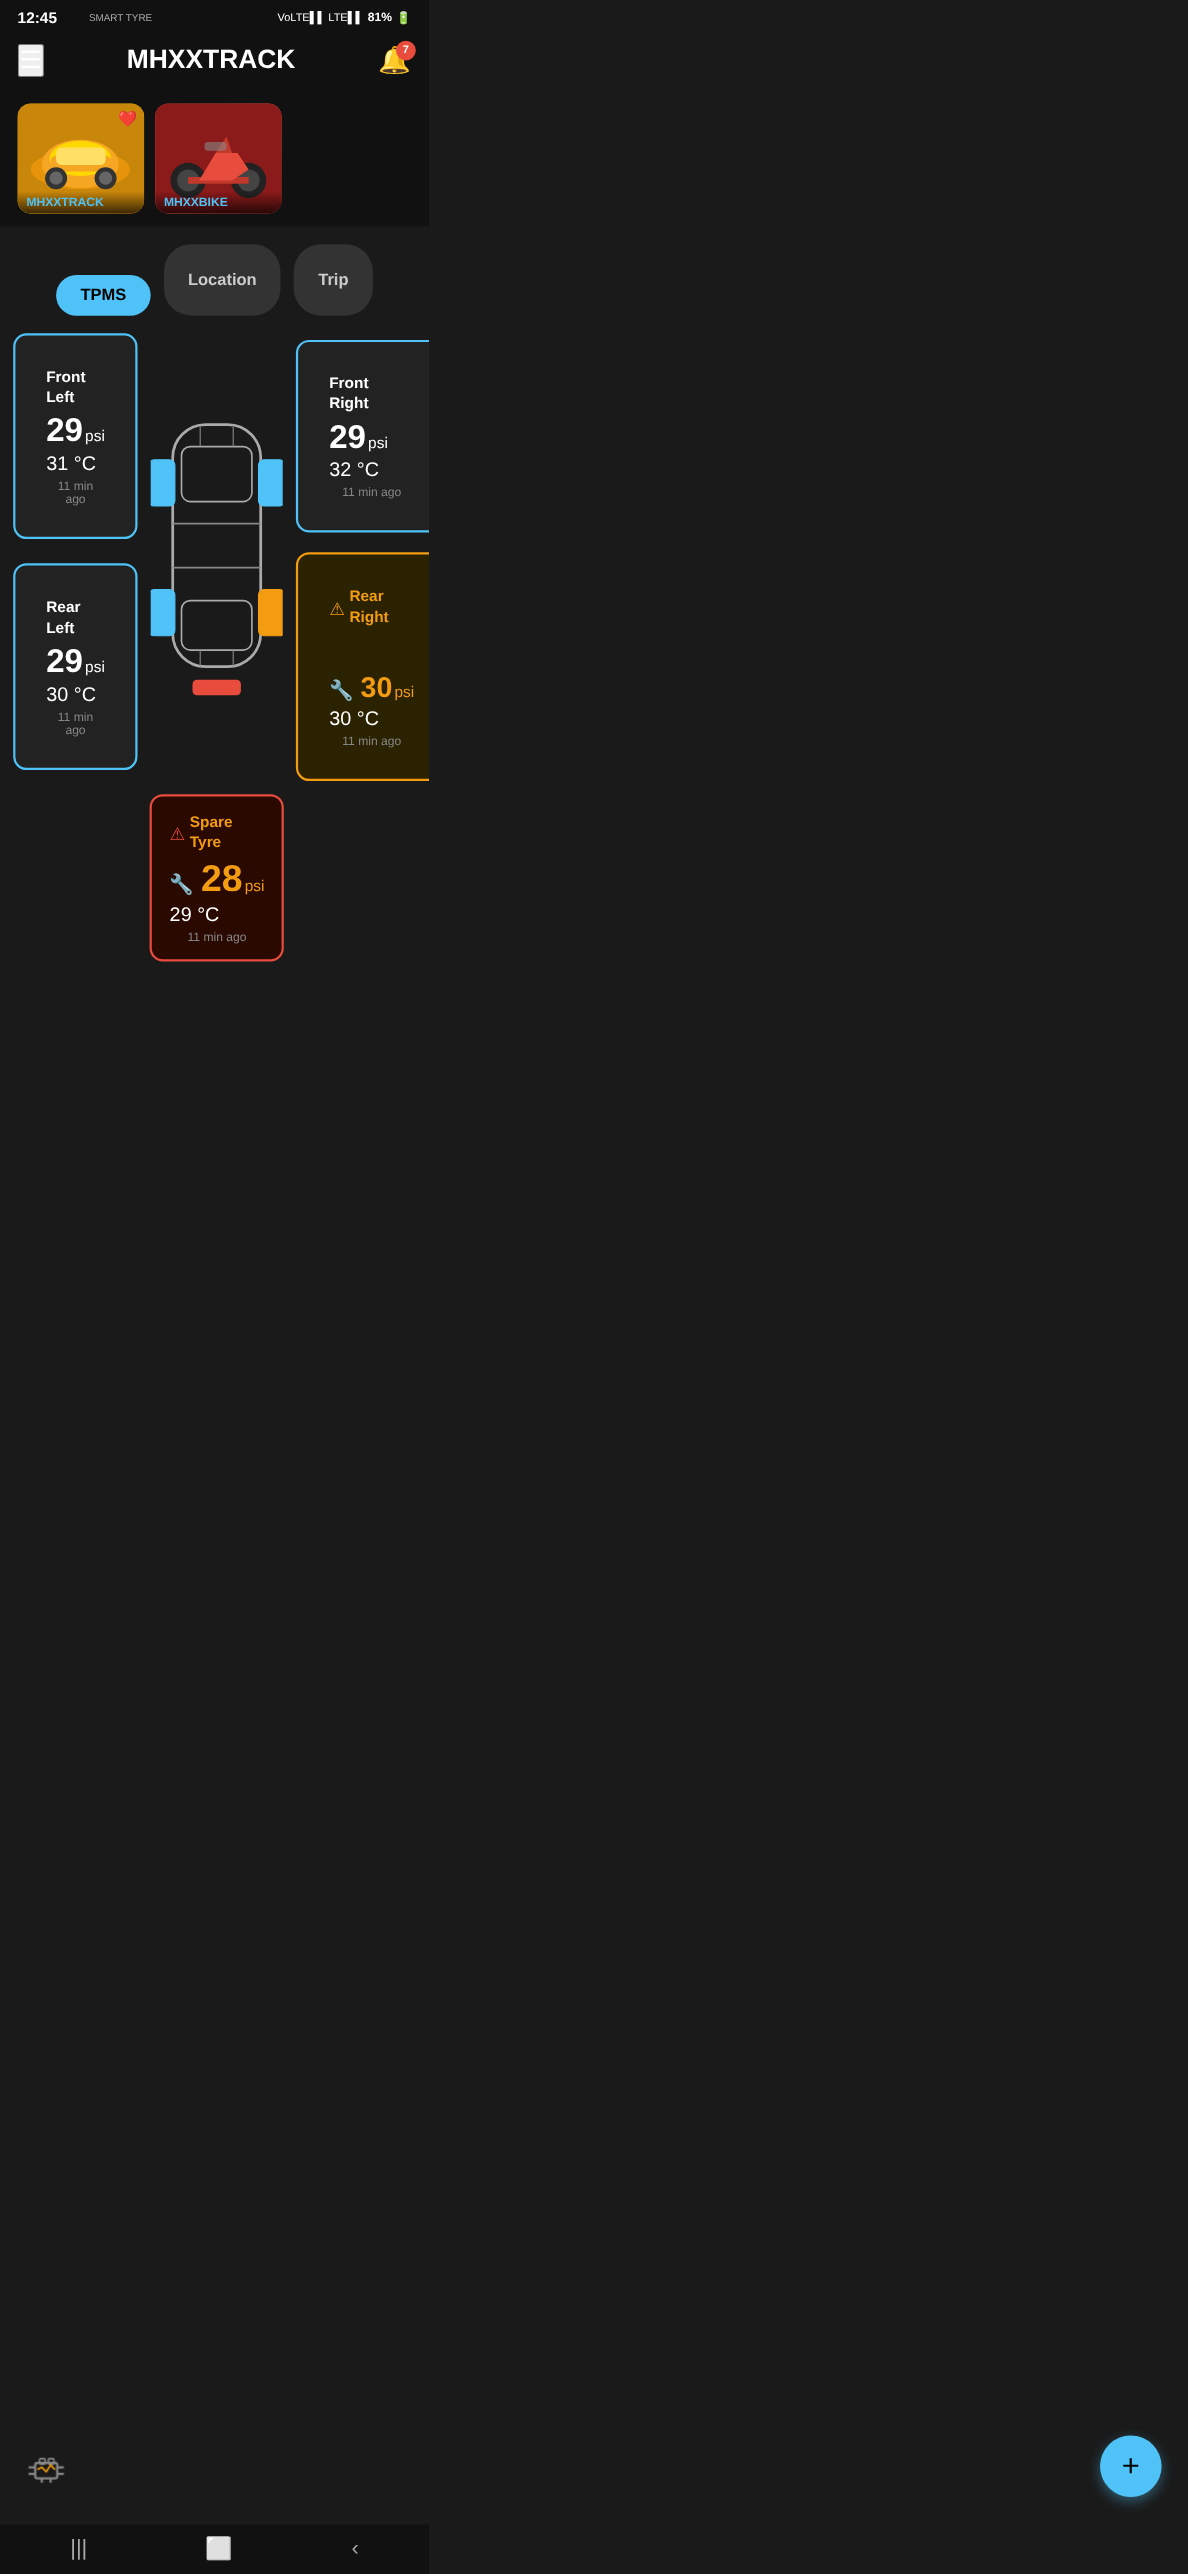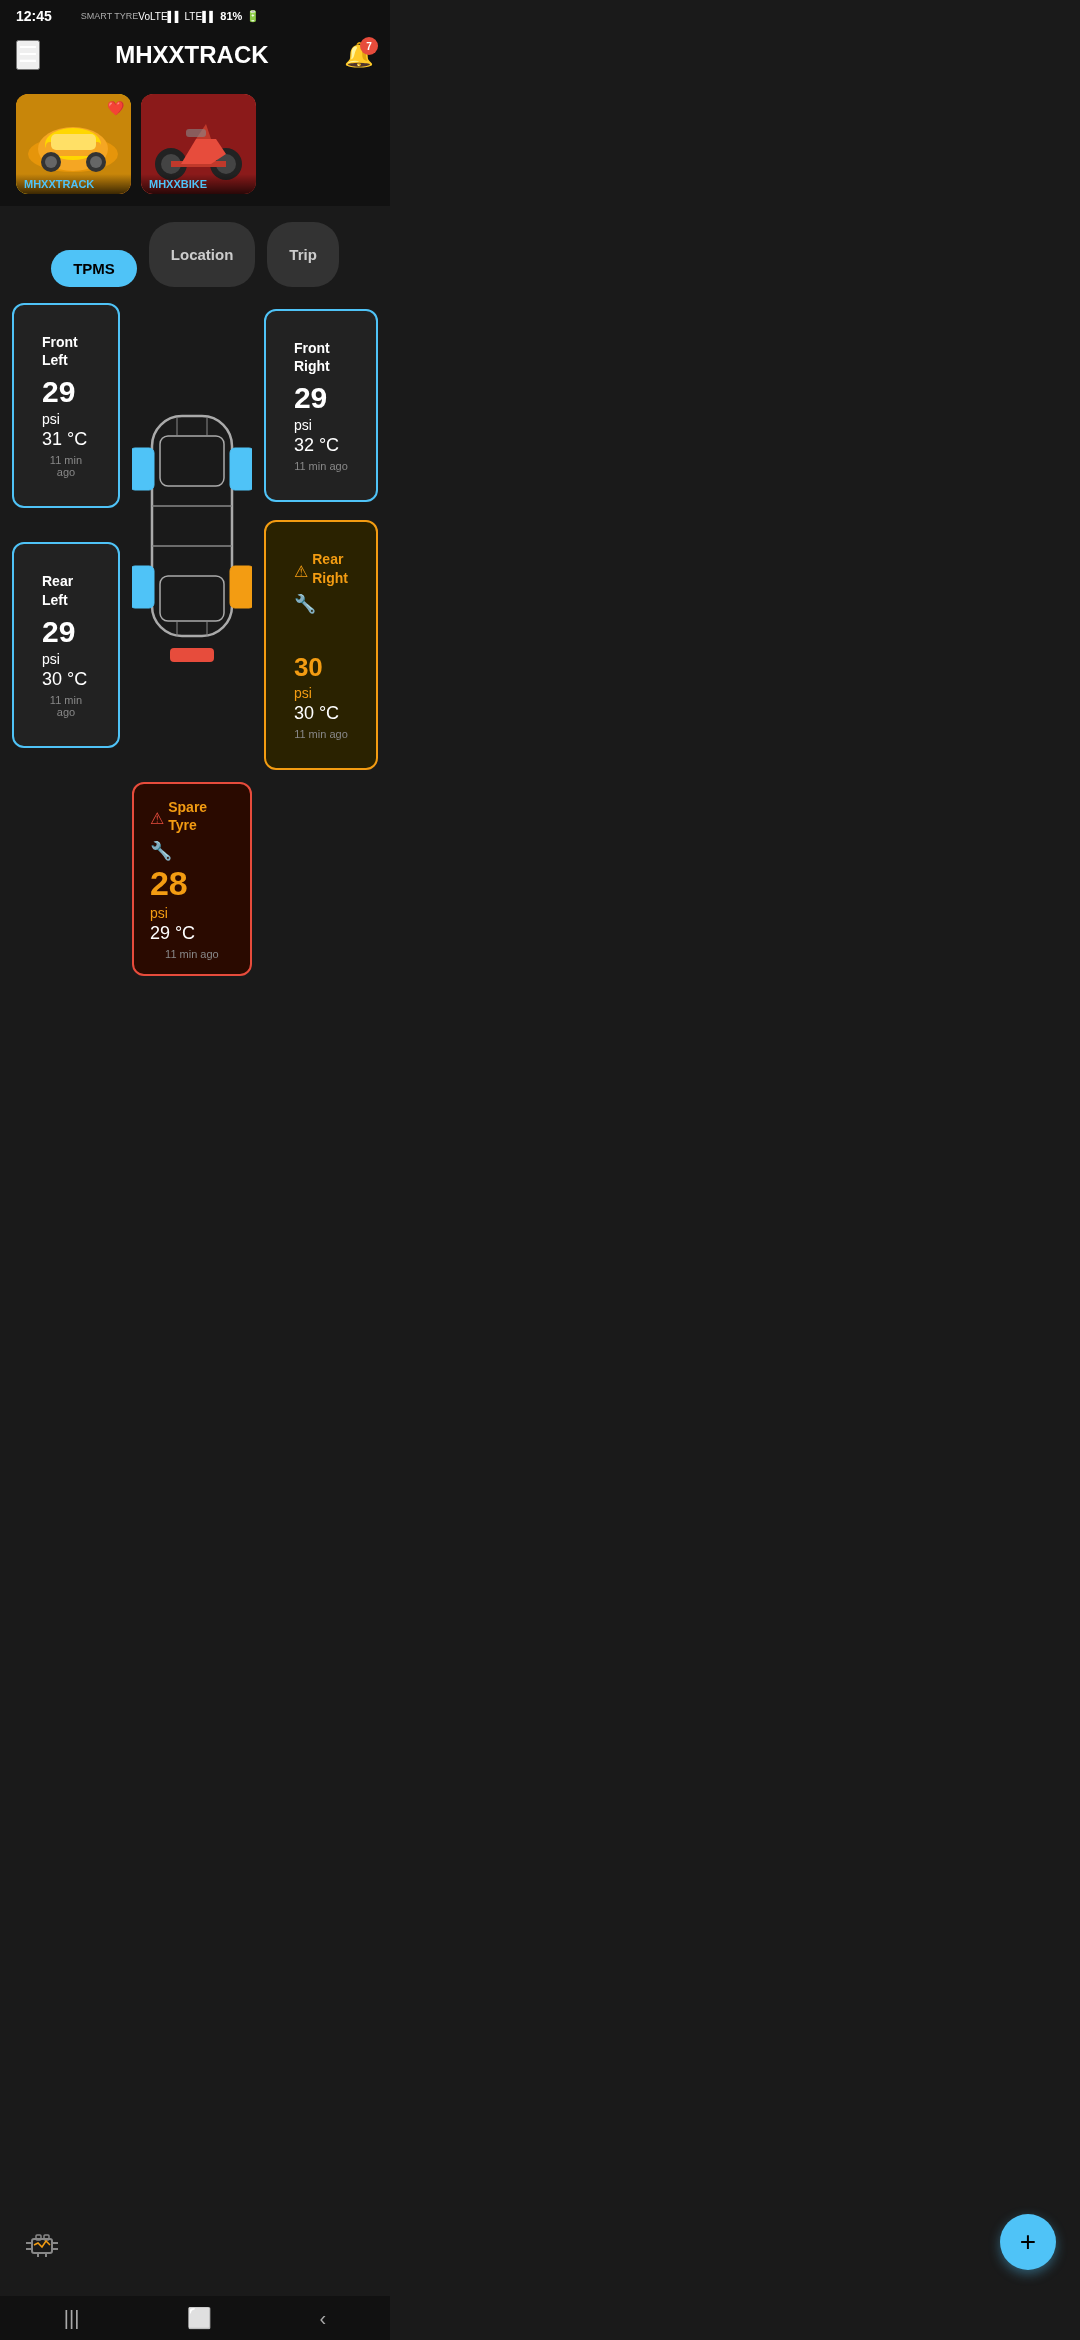--- a/index.html
+++ b/index.html
@@ -10,20 +10,21 @@
       font-family: 'Arial', sans-serif;
       width: 390px;
       min-height: 844px;
       overflow-x: hidden;
       position: relative;
     }
 
     
     .status-bar {
       display: flex;
+      justify-content: space-between;
       align-items: center;
       padding: 8px 16px 4px;
       font-size: 12px;
       color: #fff;
       background: #111;
     }
     .status-time { font-weight: bold; font-size: 14px; }
     .status-right { display: flex; align-items: center; gap: 4px; font-size: 11px; }
 
     
@@ -163,21 +164,20 @@
       line-height: 1.3;
       margin-bottom: 6px;
     }
     .tire-name-warning { color: #f39c12; }
 
     .tire-psi-row {
       display: flex;
       align-items: baseline;
       gap: 2px;
       margin-bottom: 2px;
-      flex-direction: column;
     }
     .tire-psi-val {
       font-size: 30px;
       font-weight: bold;
       color: #fff;
     }
     .tire-psi-val-warning { color: #f39c12; font-size: 26px; margin-top: 35px; }
     .tire-psi-val-danger { color: #f39c12; font-size: 34px; }
     .tire-psi-unit {
       font-size: 14px;

